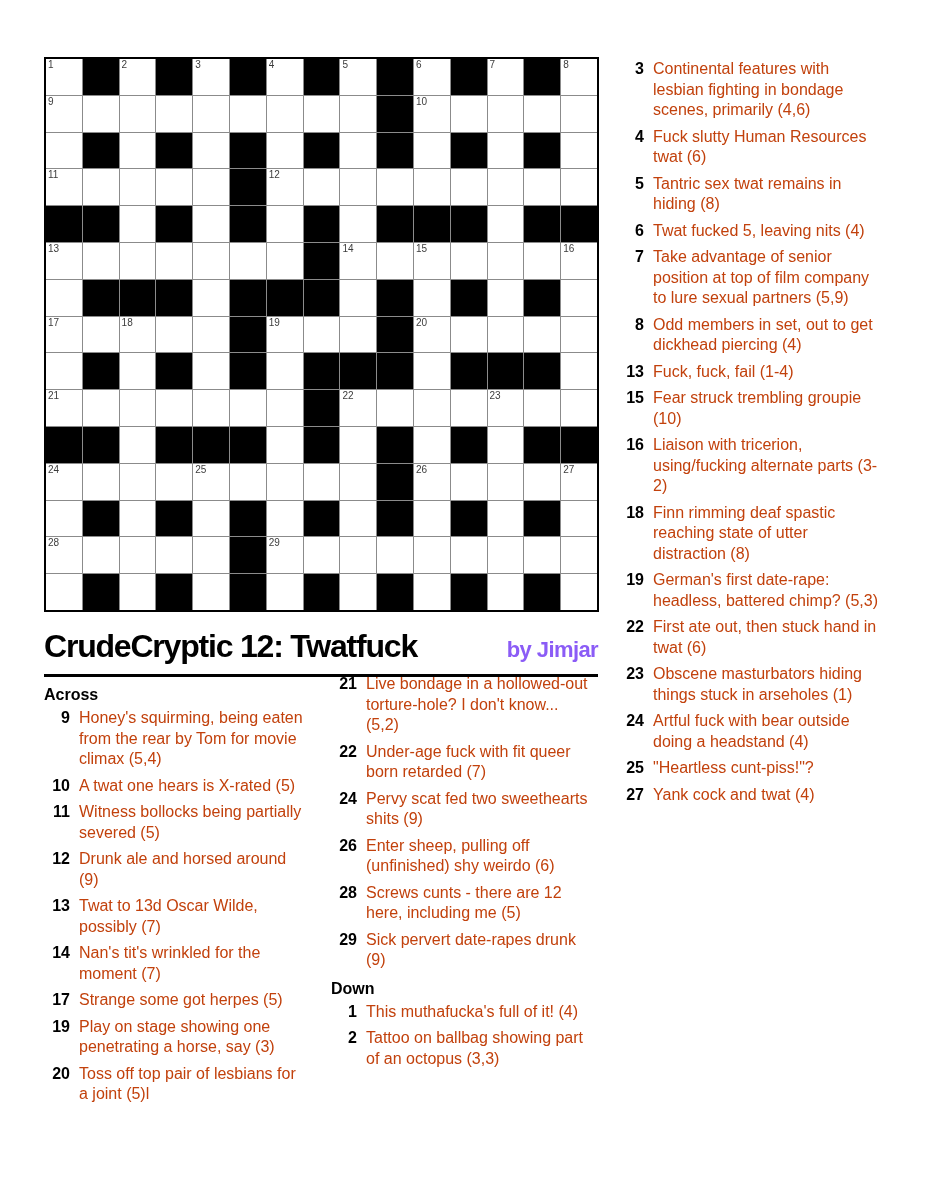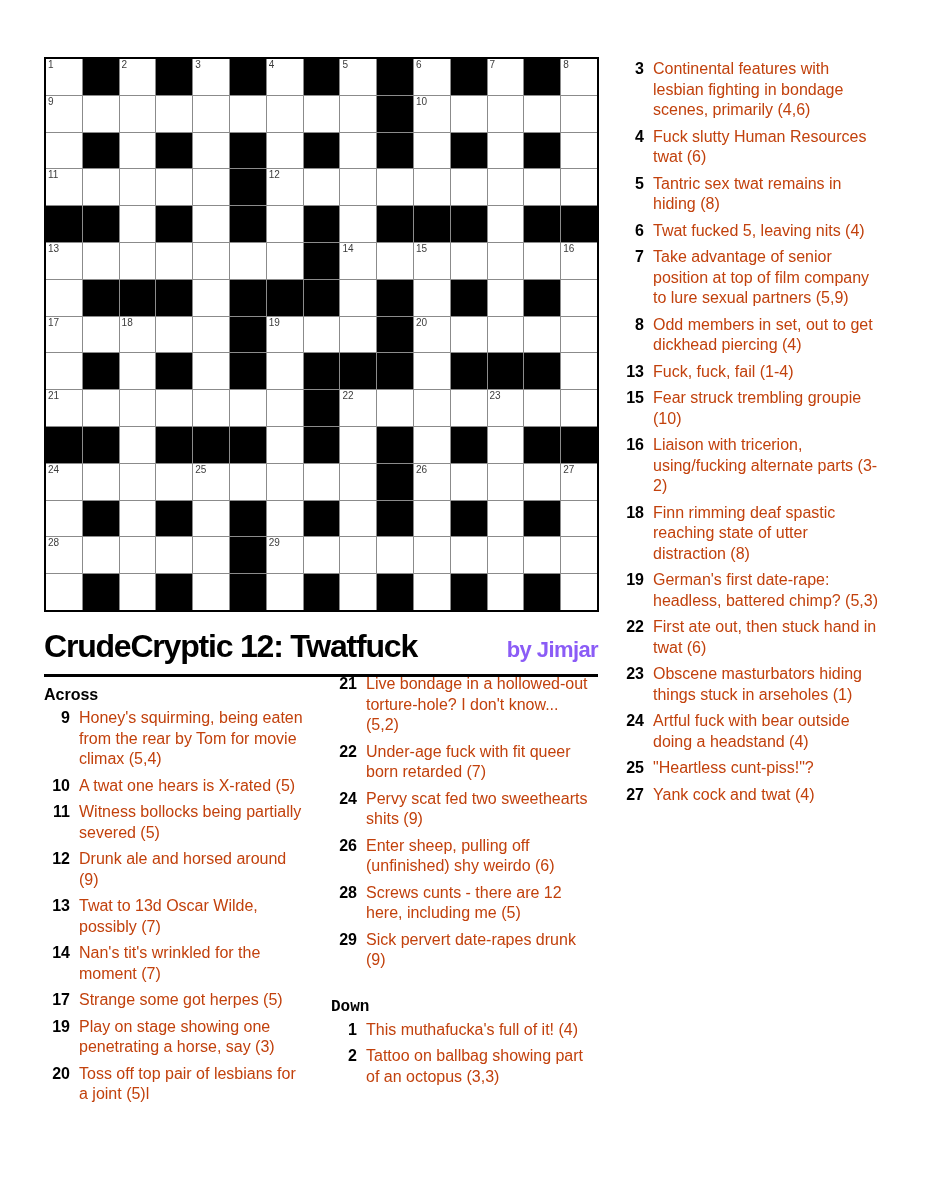--- a/index.html
+++ b/index.html
@@ -31,21 +31,21 @@
   }
   .byline{
     font-size:22px;font-weight:700;letter-spacing:-0.6px;color:#8b5cf6;white-space:nowrap;
   }
   
   .cluecol{position:absolute;}
   .col-0{left:44px;top:686px;width:266px;}
   .col-1{left:331px;top:674px;width:266px;}
   .col-2{left:618px;top:59px;width:280px;}
   .heading{font-size:16px;font-weight:700;margin:0 0 4px 0;color:#000;}
-  .heading.hd-gap{margin-top:27px;font-family:Liberation Mono, monospace;}
+  .heading.hd-gap{margin-top:9px;}
   .clue{display:flex;align-items:flex-start;margin-bottom:6px;}
   .cnum{
     flex:none;width:26px;text-align:right;
     font-size:16px;font-weight:700;line-height:20.5px;color:#000;
   }
   .ctext{
     margin-left:9px;width:228px;
     font-size:16px;line-height:20.5px;color:#c2410c;
   }
 </style>

